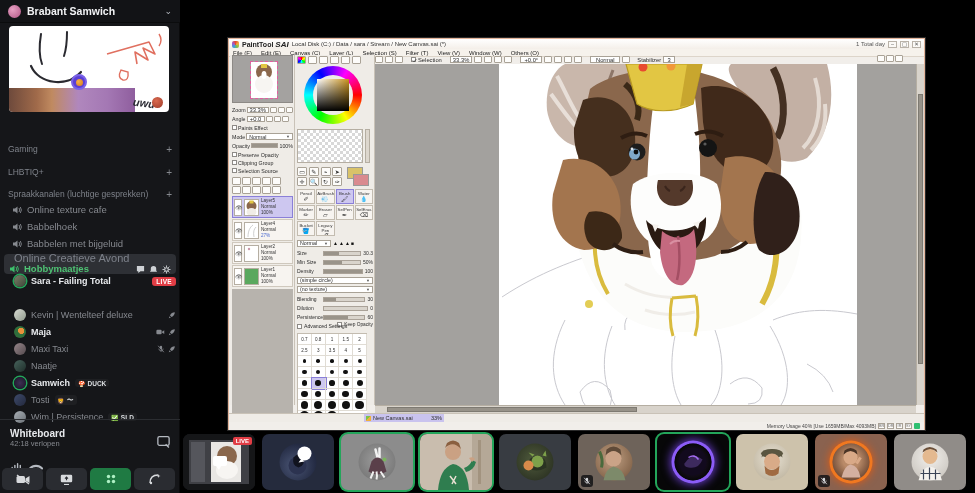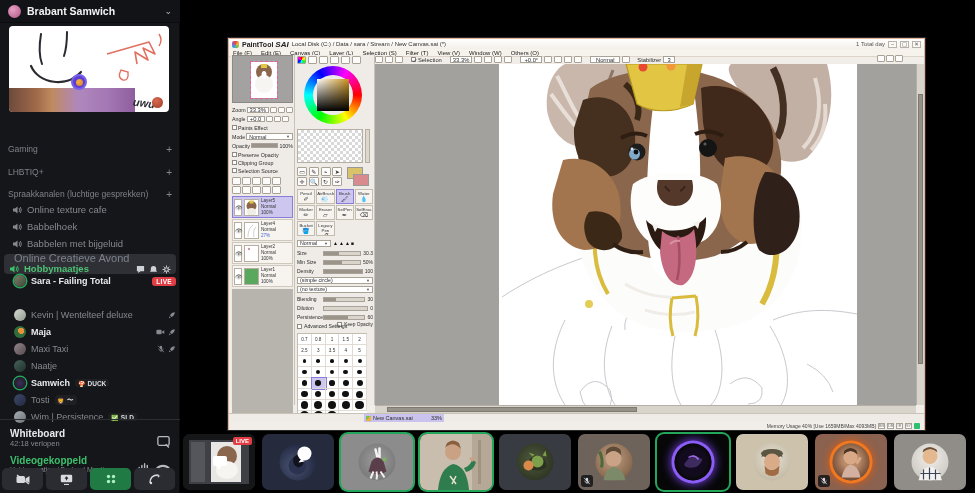--- a/index.html
+++ b/index.html
@@ -313,24 +313,20 @@
         <div class="wb-title">Whiteboard</div>
         <div class="wb-sub">42:18 verlopen</div>
       </div>
       <svg width="13" height="13" viewBox="0 0 12 12">
           <rect x="0.8" y="1.5" width="10.4" height="8" rx="1.5" fill="none" stroke="#b5bac1" stroke-width="1.2"></rect>
           <path d="M8,8.5 l3,3" stroke="#b5bac1" stroke-width="1.2"></path>
         </svg>
     </div>
 
     <div class="abs panel-row" style="top:451px;height:22px">
-      <div style="flex:1">
-        <div class="vg-title">Videogekoppeld</div>
-        <div class="vg-sub">Hobbymaatjes / Brabant Maatjes</div>
-      </div>
       <svg width="13" height="11" viewBox="0 0 12 10" style="margin-right:6px">
           <path d="M2,7 v-2 M4.5,8 v-5 M7,8.5 v-7 M9.5,8 v-5" stroke="#b5bac1" stroke-width="1.3" stroke-linecap="round"></path>
         </svg>
       <svg width="14" height="11" viewBox="0 0 14 10">
           <path d="M1,6 C4,2.5 10,2.5 13,6" stroke="#b5bac1" stroke-width="2.2" fill="none" stroke-linecap="round"></path>
         </svg>
     </div>
 
     <div class="ctl-btn" style="left:2px;top:468px">
       <svg width="14" height="11" viewBox="0 0 14 10">

